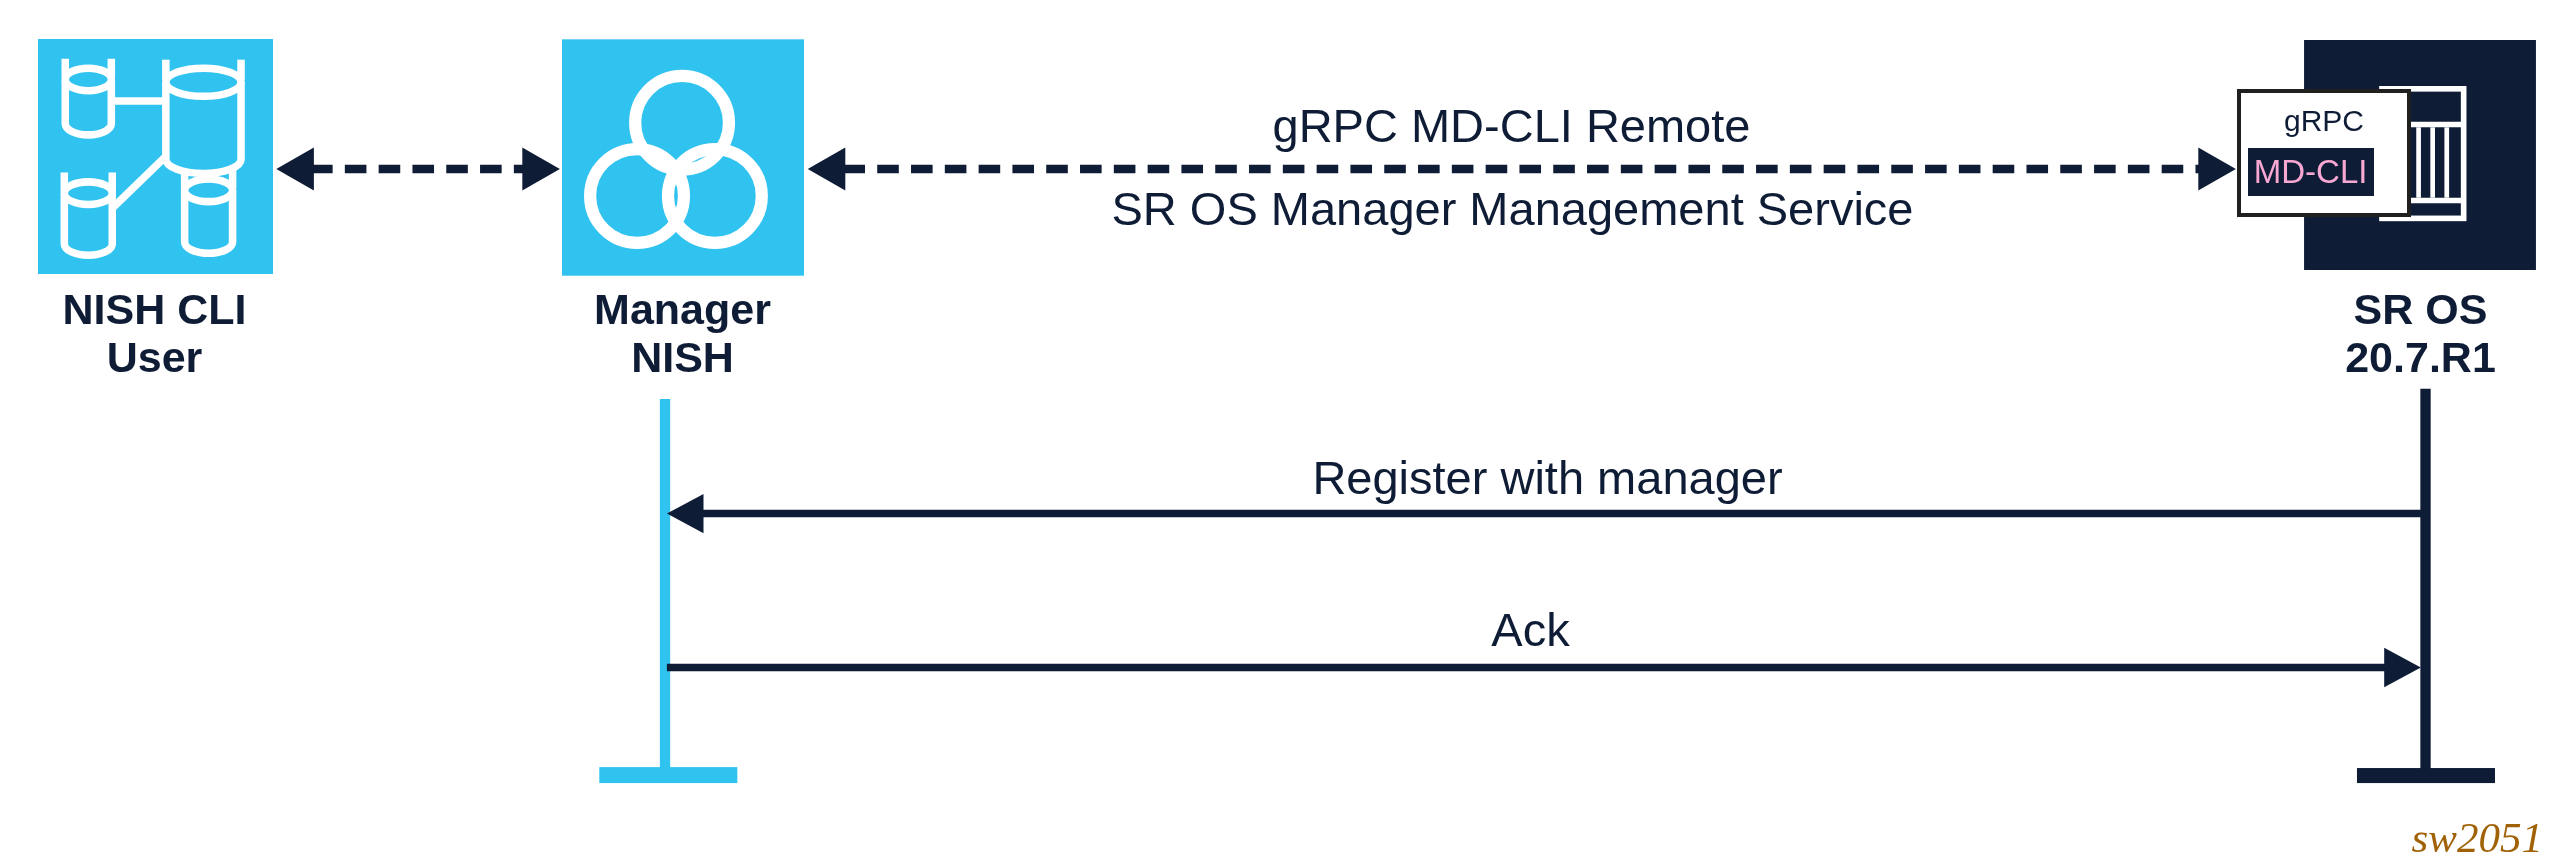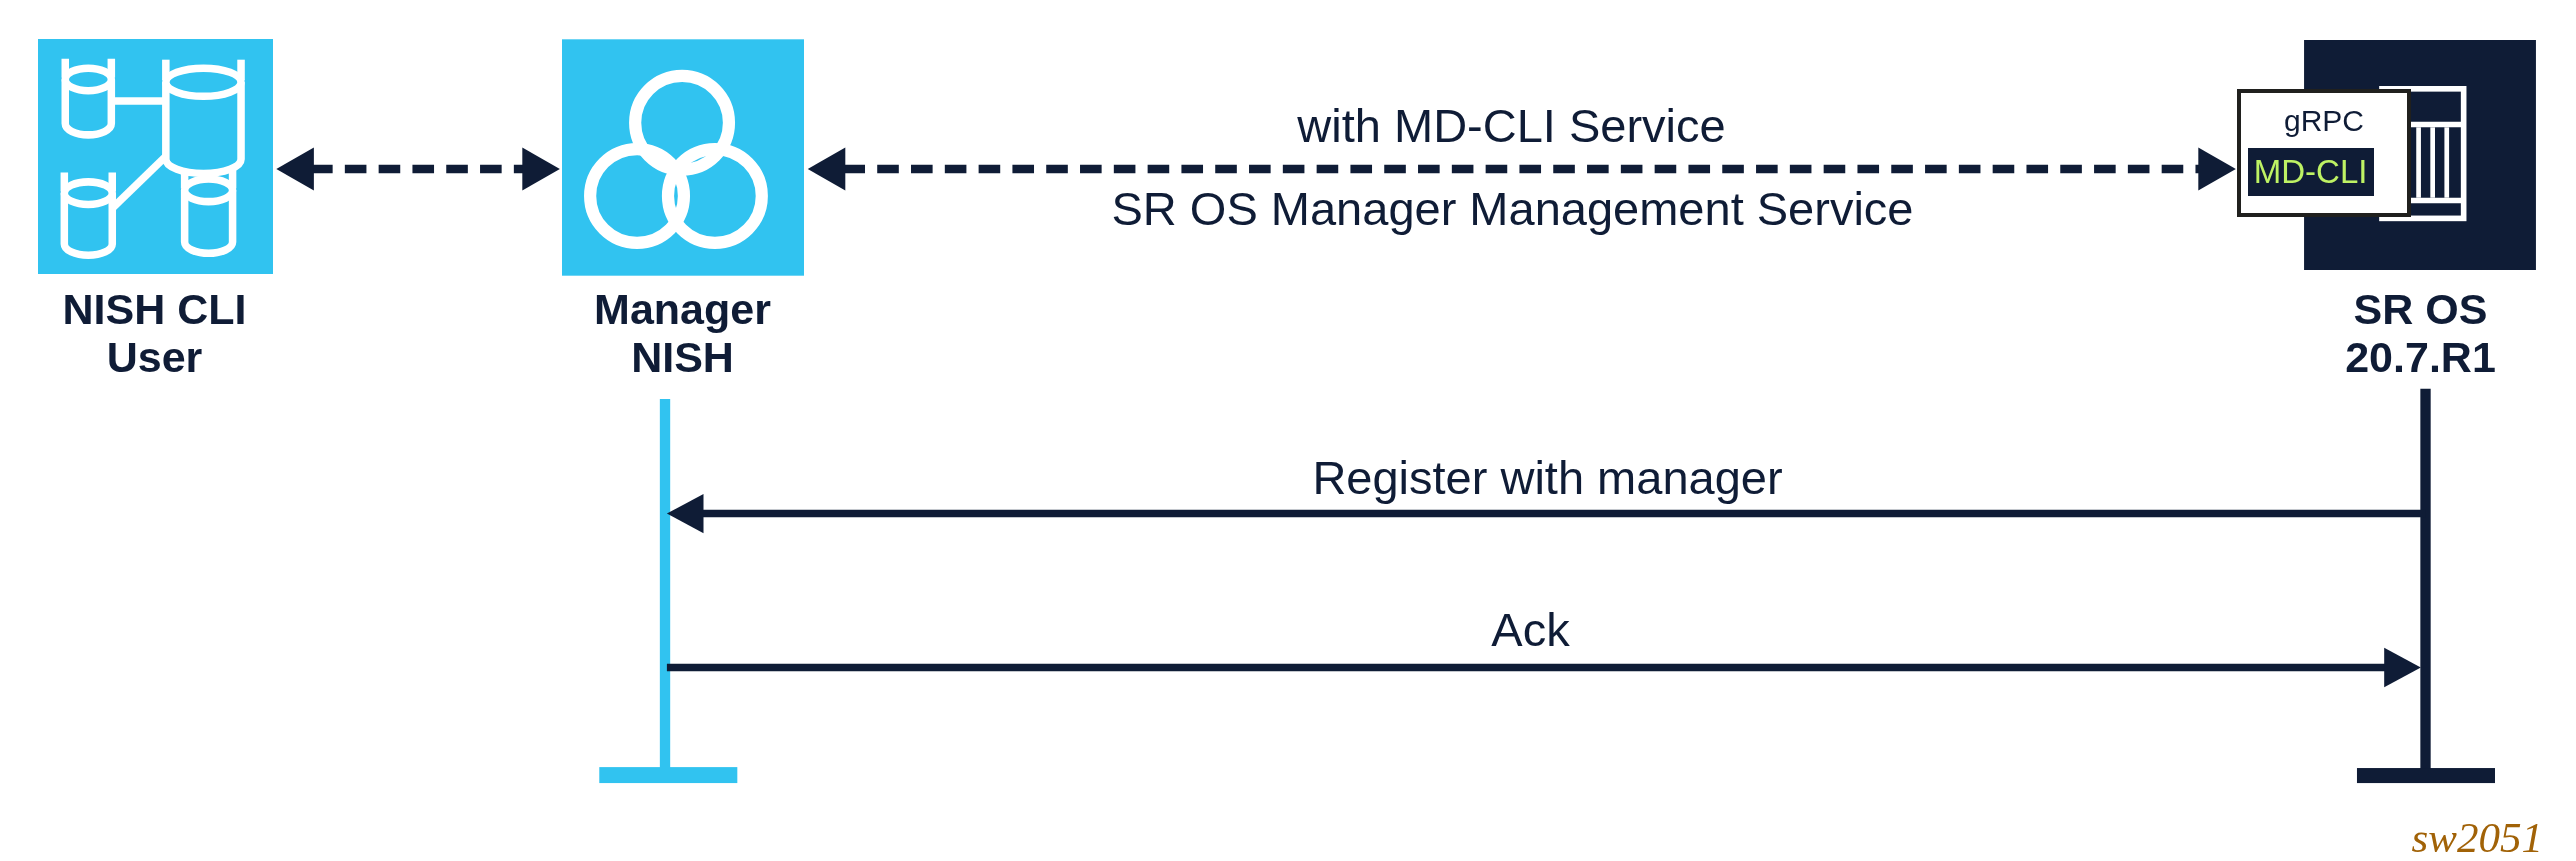--- a/index.html
+++ b/index.html
@@ -55,21 +55,21 @@
     text-align: center;
     font-size: 30px;
     line-height: 41px;
     color: #0F1C36;
   }
   .badge-band {
     position: absolute;
     left: 6.6px; top: 55px;
     width: 126px; height: 48px;
     background: #0F1C36;
-    color: #bef264;
+    color: #f9a8d4;
     text-align: center;
     font-size: 33px;
     line-height: 48px;
   }
   .watermark {
     position: absolute;
     left: 2308px; top: 815px;
     width: 235px;
     text-align: right;
     font-family: "Liberation Serif", serif;
@@ -190,21 +190,21 @@
   <div class="node-label" style="left:2214px; top:285px;">
     <div>SR OS</div>
     <div>20.7.R1</div>
   </div>
 
   <div class="badge">
     <div class="badge-title">gRPC</div>
     <div class="badge-band">MD-CLI</div>
   </div>
 
-  <div class="link-label" style="left:1042px; top:99px;">with MD-CLI Service</div>
+  <div class="link-label" style="left:1042px; top:99px;">gRPC MD-CLI Remote</div>
   <div class="link-label" style="left:1043px; top:182px;">SR OS Manager Management Service</div>
 
   <div class="msg-label" style="left:1061px; top:603px;">Ack</div>
   <div class="msg-label" style="left:1078px; top:451px;">Register with manager</div>
 
   <div class="watermark">sw2051</div>
 
 </div>
 
 

